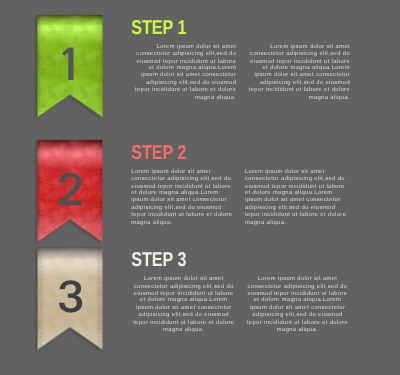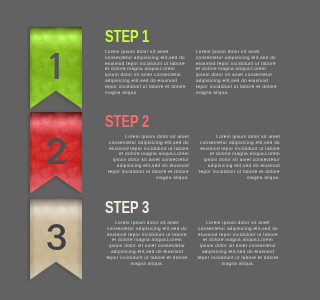--- a/index.html
+++ b/index.html
@@ -1007,21 +1007,21 @@
           <circle cx="17.91" cy="49.11" r="2.91" fill="#000" fill-opacity="0.0159"></circle>
           <circle cx="43.91" cy="-2.89" r="2.91" fill="#000" fill-opacity="0.0159"></circle>
           <circle cx="43.91" cy="23.11" r="2.91" fill="#000" fill-opacity="0.0159"></circle>
           <circle cx="43.91" cy="49.11" r="2.91" fill="#000" fill-opacity="0.0159"></circle>
         </g>
     </pattern>
   </defs>
 </svg>
 
 <div class="stage">
-    <div class="step" style="top: 27px;">
+    <div class="step" style="top: 12px; text-align: right;">
    <div class="ribbon-wrap">
      <svg class="ribbon-svg" viewBox="0 0 64 92">
        <g transform="translate(6,4)">
          <path class="rshadow" d="M0 0 L52 0 L52 82 L26 64 L0 82 Z" fill="#000" opacity="0.26" transform="translate(-1.3,0.8)" filter="url(#blur2)"></path>
          <path d="M0 0 L52 0 L52 82 L26 64 L0 82 Z" fill="url(#gv1)"></path>
          <path d="M0 0 L52 0 L52 82 L26 64 L0 82 Z" fill="url(#pat1)"></path>
          <path d="M0 0 L52 0 L52 82 L26 64 L0 82 Z" fill="url(#gh)"></path>
          <path d="M3 1.6 L3 79.5 M49 1.6 L49 79.5" stroke="#ffffff" stroke-opacity="0.22" stroke-width="0.55" stroke-dasharray="1.6 1.7" fill="none"></path>
          <path d="M0 81.5 L26 63.5 L52 81.5" fill="none" stroke="#000" stroke-opacity="0.22" stroke-width="0.9"></path>
          <path d="M0 80.3 L26 62.3 L52 80.3" fill="none" stroke="#fff" stroke-opacity="0.10" stroke-width="0.8"></path>
@@ -1030,21 +1030,21 @@
                 <path d="M19.6 30.6 L25.1 25.9 L28.8 25.9 L28.8 51.9 L24.6 51.9 L24.6 30.0 L21.6 32.5 Z"></path>
               </g>
             </g>
        </g>
      </svg>
    </div>
    <div class="title" style="top:1.4px;color:#c8fc3c">STEP 1</div>
    <div class="col c1" style="top:22px">Lorem ipsum dolor sit amet consectetur adipisicing elit,sed do eiusmod tepor incididunt ut labore et dolore magna aliqua.Lorem ipsum dolor sit amet consectetur adipisicing elit,sed do eiusmod tepor incididunt ut labore et dolore magna aliqua.</div>
    <div class="col c2" style="top:22px">Lorem ipsum dolor sit amet consectetur adipisicing elit,sed do eiusmod tepor incididunt ut labore et dolore magna aliqua.Lorem ipsum dolor sit amet consectetur adipisicing elit,sed do eiusmod tepor incididunt ut labore et dolore magna aliqua.</div>
     </div>
-    <div class="step" style="top: 112px; text-align: right;">
+    <div class="step" style="top: 112px;">
    <div class="ribbon-wrap">
      <svg class="ribbon-svg" viewBox="0 0 64 92">
        <g transform="translate(6,4)">
          <path class="rshadow" d="M0 0 L52 0 L52 82 L26 64 L0 82 Z" fill="#000" opacity="0.26" transform="translate(-1.3,0.8)" filter="url(#blur2)"></path>
          <path d="M0 0 L52 0 L52 82 L26 64 L0 82 Z" fill="url(#gv2)"></path>
          <path d="M0 0 L52 0 L52 82 L26 64 L0 82 Z" fill="url(#pat2)"></path>
          <path d="M0 0 L52 0 L52 82 L26 64 L0 82 Z" fill="url(#gh)"></path>
          <path d="M3 1.6 L3 79.5 M49 1.6 L49 79.5" stroke="#ffffff" stroke-opacity="0.2" stroke-width="0.55" stroke-dasharray="1.6 1.7" fill="none"></path>
          <path d="M0 81.5 L26 63.5 L52 81.5" fill="none" stroke="#000" stroke-opacity="0.22" stroke-width="0.9"></path>
          <path d="M0 80.3 L26 62.3 L52 80.3" fill="none" stroke="#fff" stroke-opacity="0.10" stroke-width="0.8"></path>

